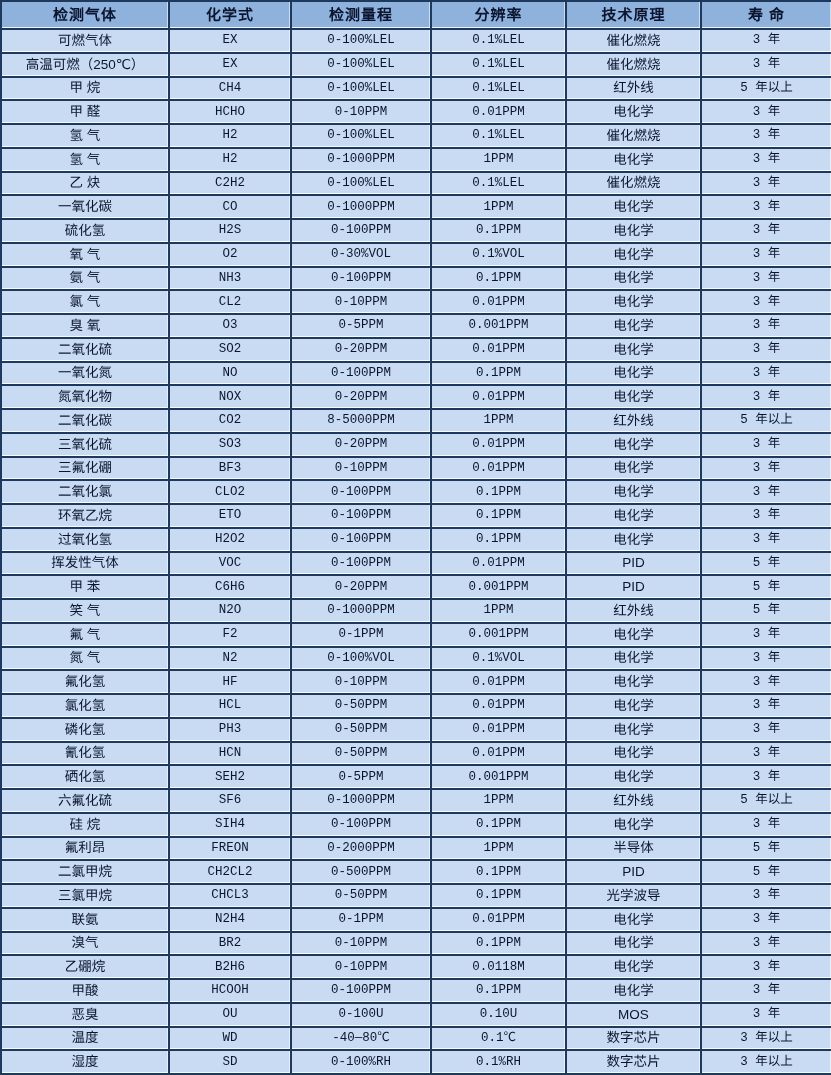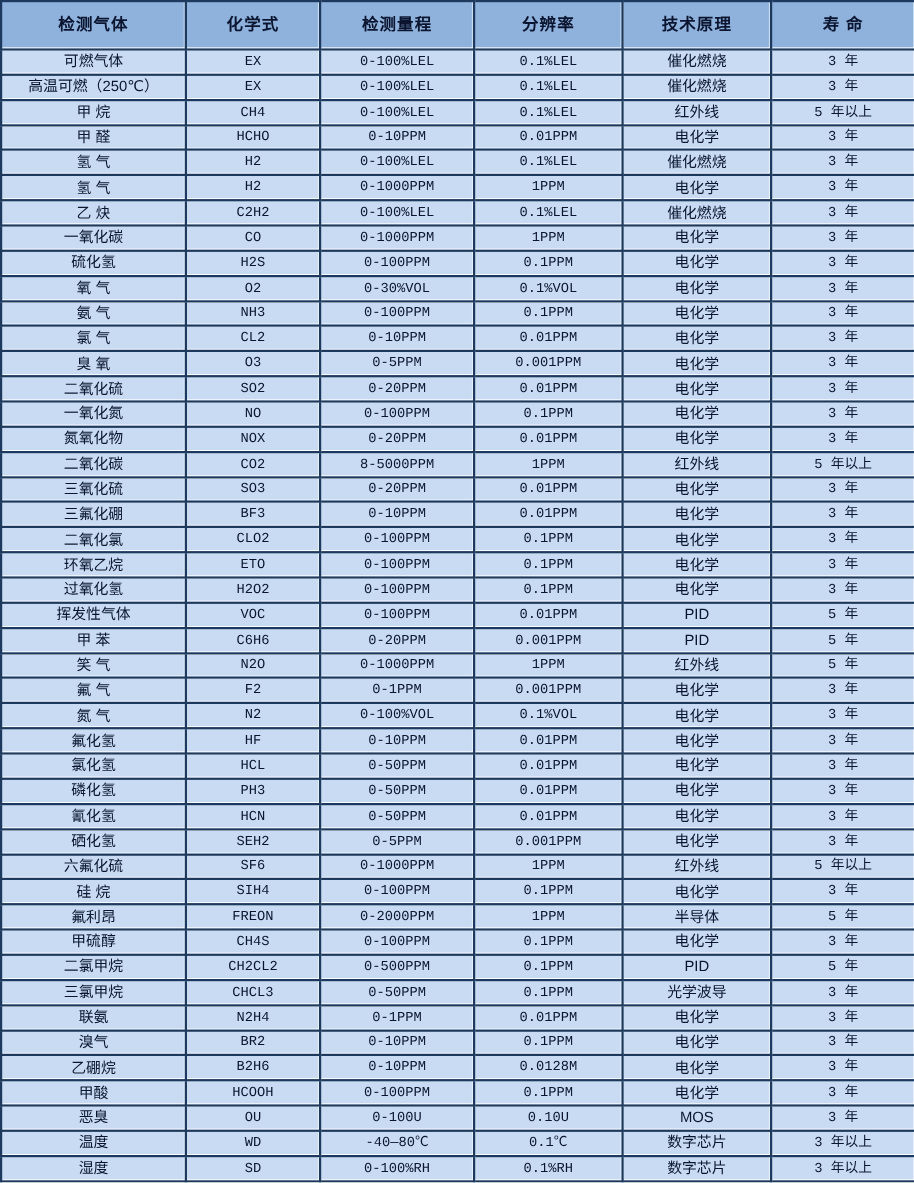--- a/index.html
+++ b/index.html
@@ -25,21 +25,21 @@
   col.c-resolution{width:135px;}
   col.c-principle{width:135px;}
   col.c-lifespan{width:131px;}
   th,td{
     border:2px solid var(--border);
     box-shadow:inset 0 -1px 0 var(--bevel), inset -1px 0 0 rgba(255,255,255,.55);
     text-align:center;vertical-align:middle;
     padding:0;line-height:1.05;
     white-space:nowrap;overflow:hidden;
   }
-  thead tr{height:44px;}
+  thead tr{height:28px;}
   th{
     background:var(--header-bg);
     font-size:15px;font-weight:bold;letter-spacing:1px;
   }
   td{
     background:var(--row-bg);
     font-size:13.5px;
   }
   td.mono{
     font-family:"Liberation Mono","DejaVu Sans Mono",monospace;
@@ -343,28 +343,20 @@
       </tr>
       <tr>
         <td>氟利昂</td>
         <td class="mono">FREON</td>
         <td class="mono">0-2000PPM</td>
         <td class="mono">1PPM</td>
         <td>半导体</td>
         <td class="mono">5 年</td>
       </tr>
       <tr>
-        <td>甲硫醇</td>
-        <td class="mono">CH4S</td>
-        <td class="mono">0-100PPM</td>
-        <td class="mono">0.1PPM</td>
-        <td>电化学</td>
-        <td class="mono">3 年</td>
-      </tr>
-      <tr>
         <td>二氯甲烷</td>
         <td class="mono">CH2CL2</td>
         <td class="mono">0-500PPM</td>
         <td class="mono">0.1PPM</td>
         <td>PID</td>
         <td class="mono">5 年</td>
       </tr>
       <tr>
         <td>三氯甲烷</td>
         <td class="mono">CHCL3</td>
@@ -386,21 +378,21 @@
         <td class="mono">BR2</td>
         <td class="mono">0-10PPM</td>
         <td class="mono">0.1PPM</td>
         <td>电化学</td>
         <td class="mono">3 年</td>
       </tr>
       <tr>
         <td>乙硼烷</td>
         <td class="mono">B2H6</td>
         <td class="mono">0-10PPM</td>
-        <td class="mono">0.0128M</td>
+        <td class="mono">0.0118M</td>
         <td>电化学</td>
         <td class="mono">3 年</td>
       </tr>
       <tr>
         <td>甲酸</td>
         <td class="mono">HCOOH</td>
         <td class="mono">0-100PPM</td>
         <td class="mono">0.1PPM</td>
         <td>电化学</td>
         <td class="mono">3 年</td>

